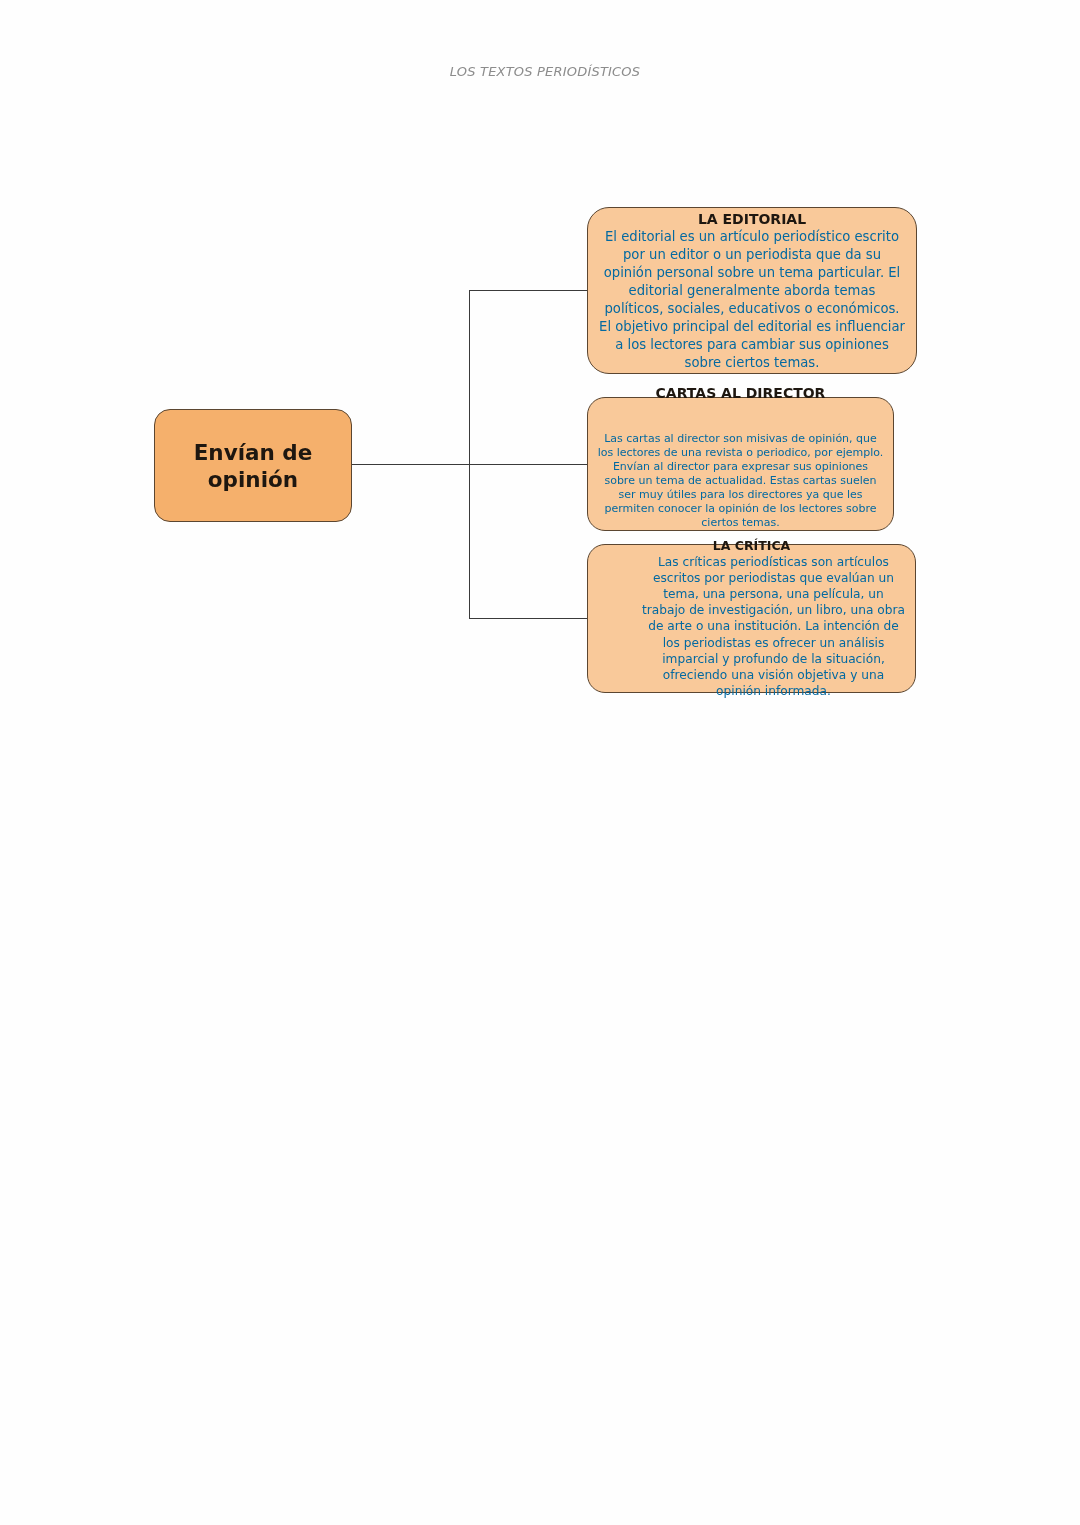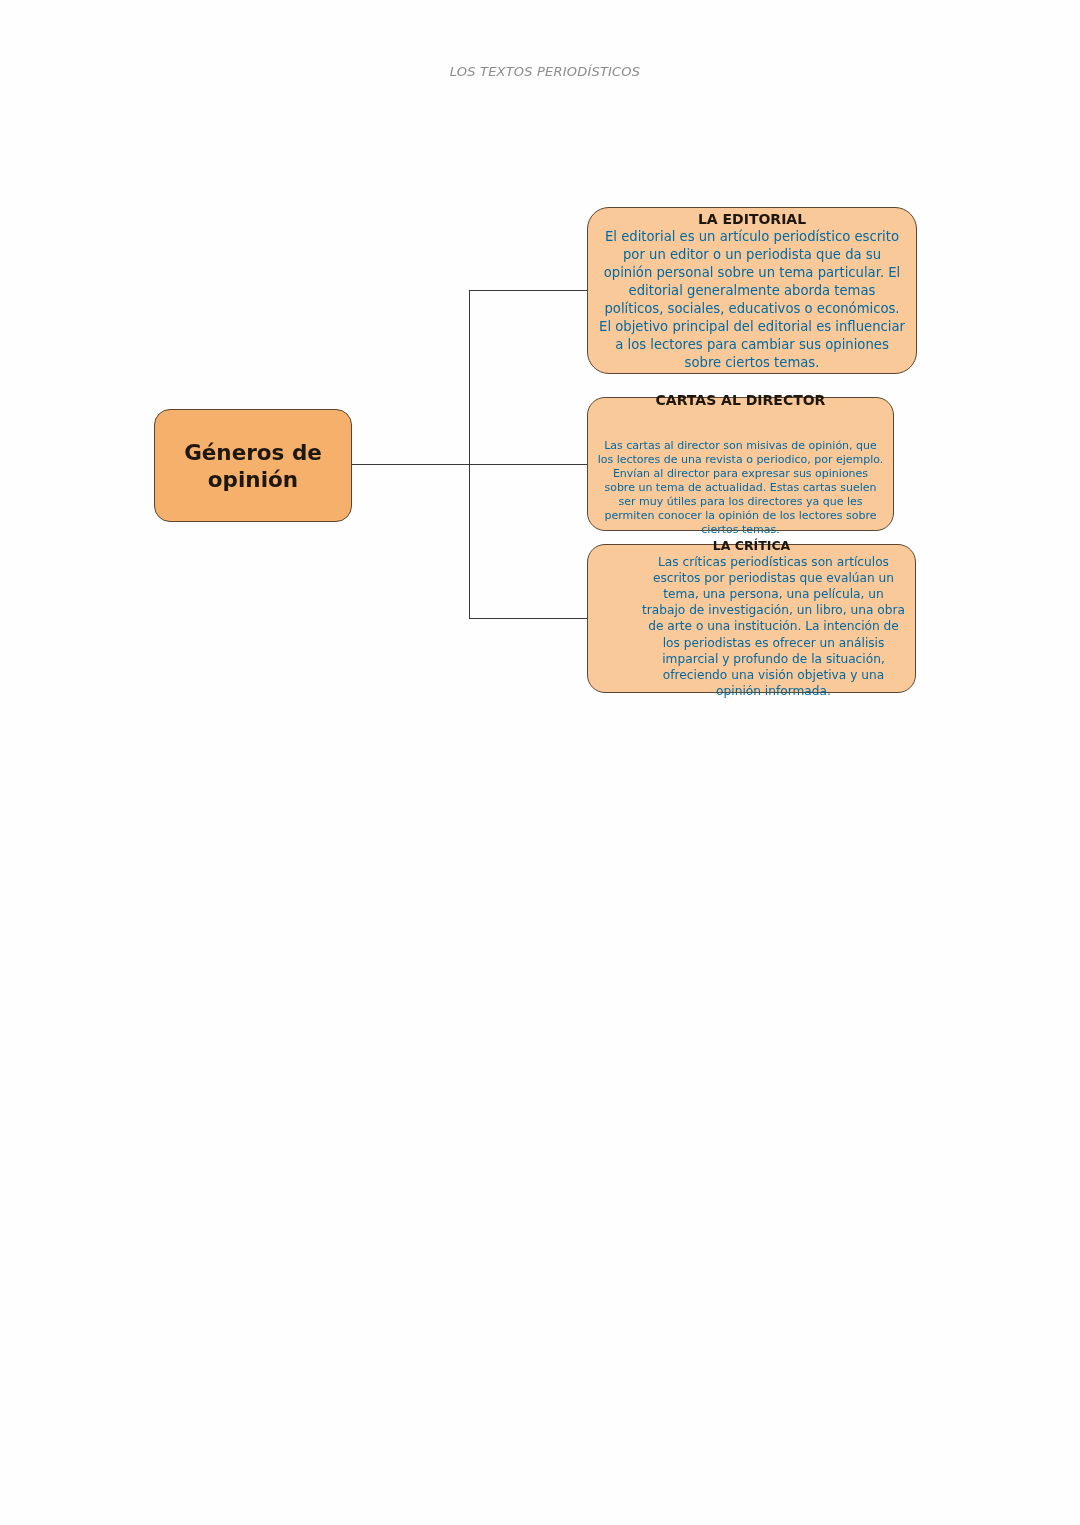--- a/index.html
+++ b/index.html
@@ -74,20 +74,21 @@
     }
     #box-editorial .child-title { font-size: 14px; line-height: 18px; }
     #box-editorial .child-body { font-size: 13.2px; line-height: 18px; }
     #box-cartas {
       left: 587px;
       top: 397px;
       width: 307px;
       height: 134px;
       padding: 0 8px;
       border-radius: 18px;
+      justify-content: flex-end;
     }
     #box-cartas .child-title { font-size: 14px; line-height: 17px; }
     #box-cartas .child-body { font-size: 11px; line-height: 14px; margin-top: 30px; }
     #box-critica {
       left: 587px;
       top: 544px;
       width: 329px;
       height: 149px;
       padding: 16px 8px;
       border-radius: 18px;
@@ -100,21 +101,21 @@
 
 <div class="page-header">LOS TEXTOS PERIODÍSTICOS</div>
 
 <div class="connector" style="left:352px; top:464px; width:118px; height:1.3px;"></div>
 <div class="connector" style="left:469px; top:290px; width:1.3px; height:329px;"></div>
 <div class="connector" style="left:469px; top:290px; width:119px; height:1.3px;"></div>
 <div class="connector" style="left:469px; top:464px; width:119px; height:1.3px;"></div>
 <div class="connector" style="left:469px; top:618px; width:119px; height:1.3px;"></div>
 
 <div class="box root-box">
-  <div class="root-title" style="width:150px;">Géneros de opinión</div>
+  <div class="root-title" style="width:150px;">Envían de opinión</div>
 </div>
 
 <div class="box child-box" id="box-editorial">
   <div class="child-title">LA EDITORIAL</div>
   <div class="child-body">El editorial es un artículo periodístico escrito por un editor o un periodista que da su opinión personal sobre un tema particular. El editorial generalmente aborda temas políticos, sociales, educativos o económicos. El objetivo principal del editorial es influenciar a los lectores para cambiar sus opiniones sobre ciertos temas.</div>
 </div>
 
 <div class="box child-box" id="box-cartas">
   <div class="child-title">CARTAS AL DIRECTOR</div>
   <div class="child-body">Las cartas al director son misivas de opinión, que los lectores de una revista o periodico, por ejemplo. Envían al director para expresar sus opiniones sobre un tema de actualidad. Estas cartas suelen ser muy útiles para los directores ya que les permiten conocer la opinión de los lectores sobre ciertos temas.</div>

